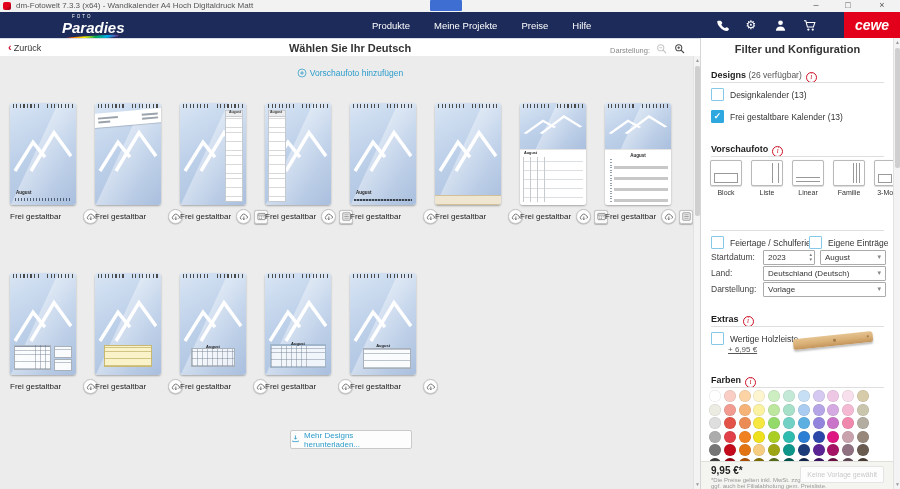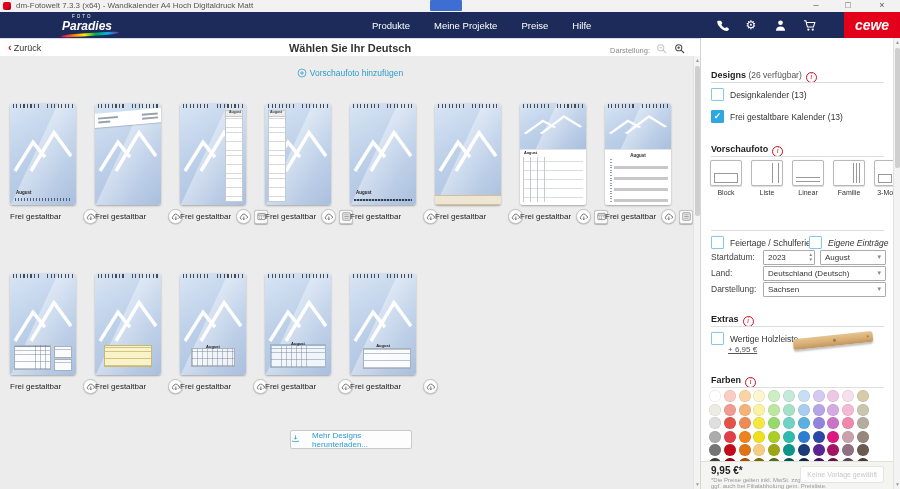--- a/index.html
+++ b/index.html
@@ -12,21 +12,21 @@
   .app-icon{position:absolute;left:3px;top:2px;width:8px;height:8px;background:linear-gradient(135deg,#E2001A 55%,#8B0012);border-radius:2px;}
   .win-title{position:absolute;left:16px;top:1px;font-size:8px;color:#555;white-space:nowrap;}
   .tb-artifact{position:absolute;left:430px;top:0;width:32px;height:11px;background:#3E6ED2;border-radius:1px;}
   .win-btn{position:absolute;top:0;width:24px;height:11px;text-align:center;font-size:9px;line-height:11px;color:#555;cursor:default;}
   .wb-min{right:72px}.wb-max{right:40px}.wb-close{right:6px}
 
   
   .navbar{position:absolute;left:0;top:12px;width:900px;height:26px;background:#1C2B5A;}
   .brand{position:absolute;left:58px;top:2px;width:70px;height:22px;color:#fff;}
   .brand-foto{font-size:4.5px;letter-spacing:2px;margin-left:14px;}
-  .brand-name{font-size:12px;font-weight:bold;font-style:italic;margin-left:4px;margin-top:0px;}
+  .brand-name{font-size:15px;font-weight:bold;font-style:italic;margin-left:4px;margin-top:0px;}
   .brand-swoosh{height:3px;width:58px;margin-left:3px;border-radius:60%/100%;transform:rotate(-4deg);
     background:linear-gradient(90deg,#E6007E,#FF6B00,#FFED00,#00A650,#00AEEF,#7A2E8E);}
   .nav-items{position:absolute;left:372px;top:0;height:26px;display:flex;gap:24px;align-items:center;}
   .nav-item{color:#FFF;font-size:9.5px;white-space:nowrap;cursor:pointer;}
   .nav-icons{position:absolute;right:84px;top:0;height:26px;display:flex;gap:15px;align-items:center;}
   .nav-ic{width:14px;height:14px;display:flex;align-items:center;justify-content:center;color:#fff;font-size:12px;line-height:1;}
   .cewe{position:absolute;right:0;top:0;width:56px;height:26px;background:#E2001A;color:#fff;display:flex;
         align-items:center;justify-content:center;font-size:14px;font-weight:bold;font-style:italic;letter-spacing:0;}
 
   
@@ -35,21 +35,21 @@
   .back .chev{color:#C8102E;font-weight:bold;font-size:11px;margin-right:2px;}
   .view-title{position:absolute;left:0;top:3px;width:700px;text-align:center;font-size:11px;font-weight:bold;color:#333;}
   .darstellung{position:absolute;right:14px;top:2px;display:flex;align-items:center;gap:6px;}
   .darstellung .lbl{font-size:7.5px;color:#8A8A8A;}
 
   
   .main-bg{position:absolute;left:0;top:56px;width:693px;height:433px;background:#ECECEC;}
   .add-preview{position:absolute;left:0;top:68px;width:700px;text-align:center;font-size:8.5px;color:#2D9CCA;cursor:pointer;}
   .add-preview .plus{display:inline-block;vertical-align:-2px;margin-right:3px;}
   .more-btn{position:absolute;left:290px;top:430px;width:120px;height:17px;background:#FDFDFD;border:1px solid #C9C9C9;
-     border-radius:2px;display:flex;align-items:center;justify-content:center;gap:12px;font-size:8px;color:#2D9CCA;cursor:pointer;}
+     border-radius:2px;display:flex;align-items:center;justify-content:center;gap:4px;font-size:8px;color:#2D9CCA;cursor:pointer;}
 
   
   .thumb-cell{position:absolute;width:88px;}
   .thumb{position:relative;width:66px;height:102px;border-radius:3px;overflow:hidden;cursor:pointer;
      box-shadow:0 1px 2px rgba(0,0,0,.3);background:#fff;}
   .img{position:absolute;left:0;top:0;right:0;bottom:0;background:linear-gradient(150deg,#D8E5F4 0%,#BDD0E9 45%,#A9BFDE 100%);}
   .img:after{content:"";position:absolute;inset:0;background:linear-gradient(115deg,rgba(255,255,255,0) 42%,rgba(255,255,255,.38) 43%,rgba(255,255,255,.12) 72%,rgba(255,255,255,0) 100%);}
   .img svg{position:absolute;left:0;top:0;width:100%;height:100%;}
   .img.short{bottom:56px;}
   .spiral{position:absolute;top:1px;height:4px;background:repeating-linear-gradient(90deg,#4A4A4A 0 1px,transparent 1px 3.5px);z-index:5;}
@@ -581,20 +581,21 @@
       <span>Mehr Designs herunterladen...</span>
   </div>
 
   <div class="sb" style="left:693px;top:56px;height:433px;">
     <div class="ar" style="top:0;">▲</div>
     <div class="ar" style="bottom:0;">▼</div>
     <div class="thumbd" style="top:10px;height:150px;"></div>
   </div>
 
   <div class="sidebar">
+    <div class="sb-title">Filter und Konfiguration</div>
 
     <div class="sec-head" style="top:32px;">
       <b>Designs</b> <span class="count">(26 verfügbar)</span><span class="info">i</span>
     </div>
     <div class="hr" style="top:44px;"></div>
     <div class="cb-row" style="left:10px;top:50px;">
       <span class="cb"></span>
       <span>Designkalender (13)</span>
     </div>
     <div class="cb-row" style="left:10px;top:72px;">
@@ -627,21 +628,21 @@
           <div class="tile-art ta-m3"></div>
                  <div class="tile-lbl">3-Monat</div>
         </div>
       </div>
 
     <div class="hr" style="top:192px;"></div>
     <div class="cb-row" style="left:10px;top:198px;">
       <span class="cb"></span>
       <span>Feiertage / Schulferien</span>
     </div>
-    <div class="cb-row" style="left:108px;top:198px;font-style:italic;">
+    <div class="cb-row" style="left:108px;top:198px;">
       <span class="cb"></span>
       <span>Eigene Einträge</span>
     </div>
     <div class="frow" style="top:212px;">
       <span class="flbl">Startdatum:</span>
       <span class="spinner">
         <span>2023</span>
         <span class="arrs">▴<br>▾</span>
       </span>
       <span class="select">
@@ -652,21 +653,21 @@
     <div class="frow" style="top:228px;">
       <span class="flbl">Land:</span>
       <span class="select">
         <span>Deutschland (Deutsch)</span>
           <span class="car">▾</span>
       </span>
     </div>
     <div class="frow" style="top:244px;">
       <span class="flbl">Darstellung:</span>
       <span class="select">
-        <span>Sachsen</span>
+        <span>Vorlage</span>
           <span class="car">▾</span>
       </span>
     </div>
 
     <div class="sec-head" style="top:276px;">
       <b>Extras</b><span class="info">i</span>
     </div>
     <div class="hr" style="top:288px;"></div>
     <div class="cb-row" style="left:10px;top:294px;">
       <span class="cb"></span>

